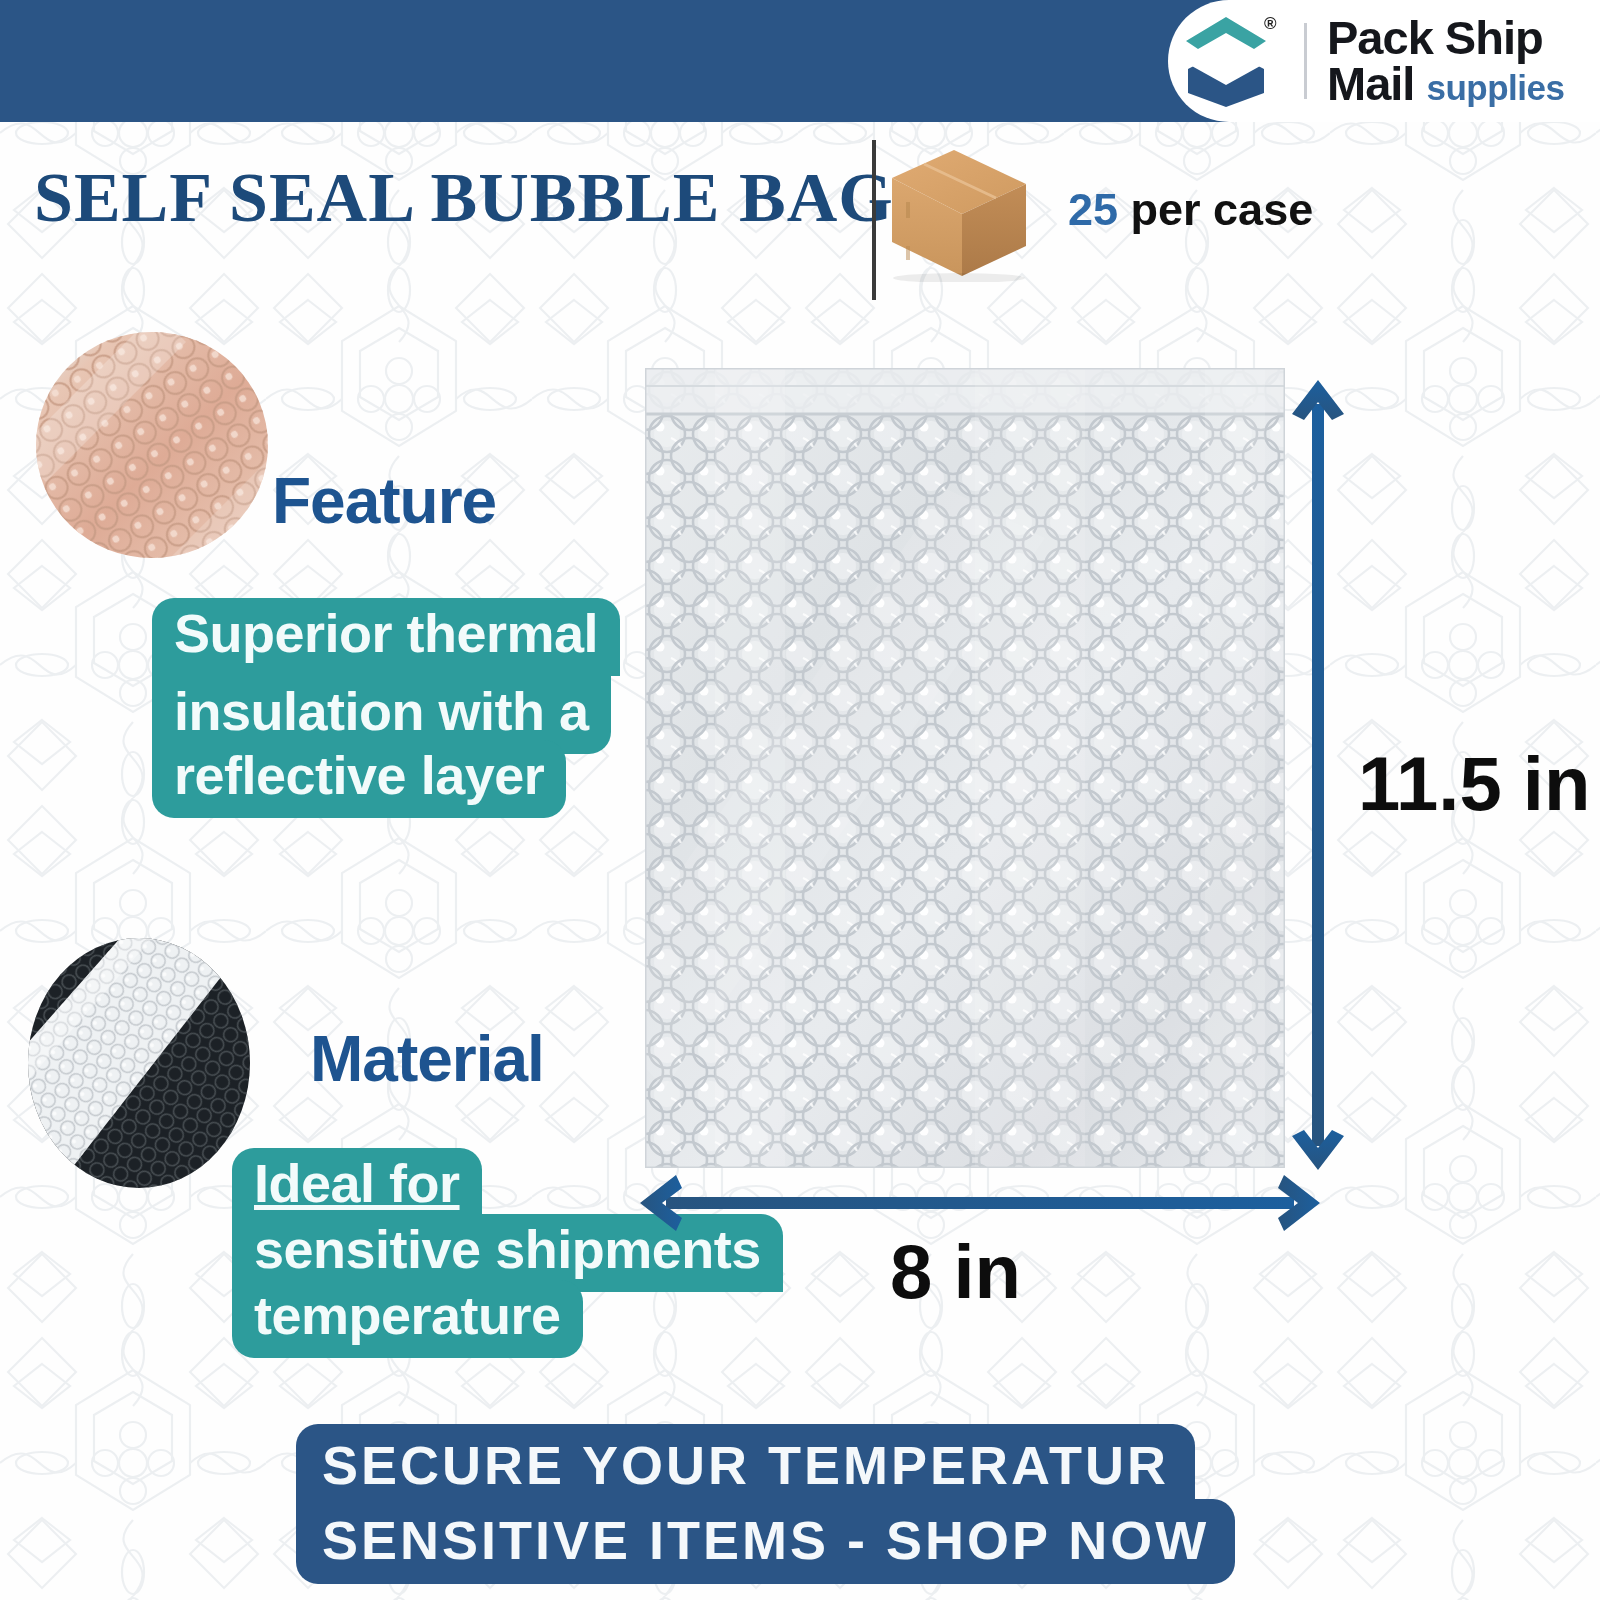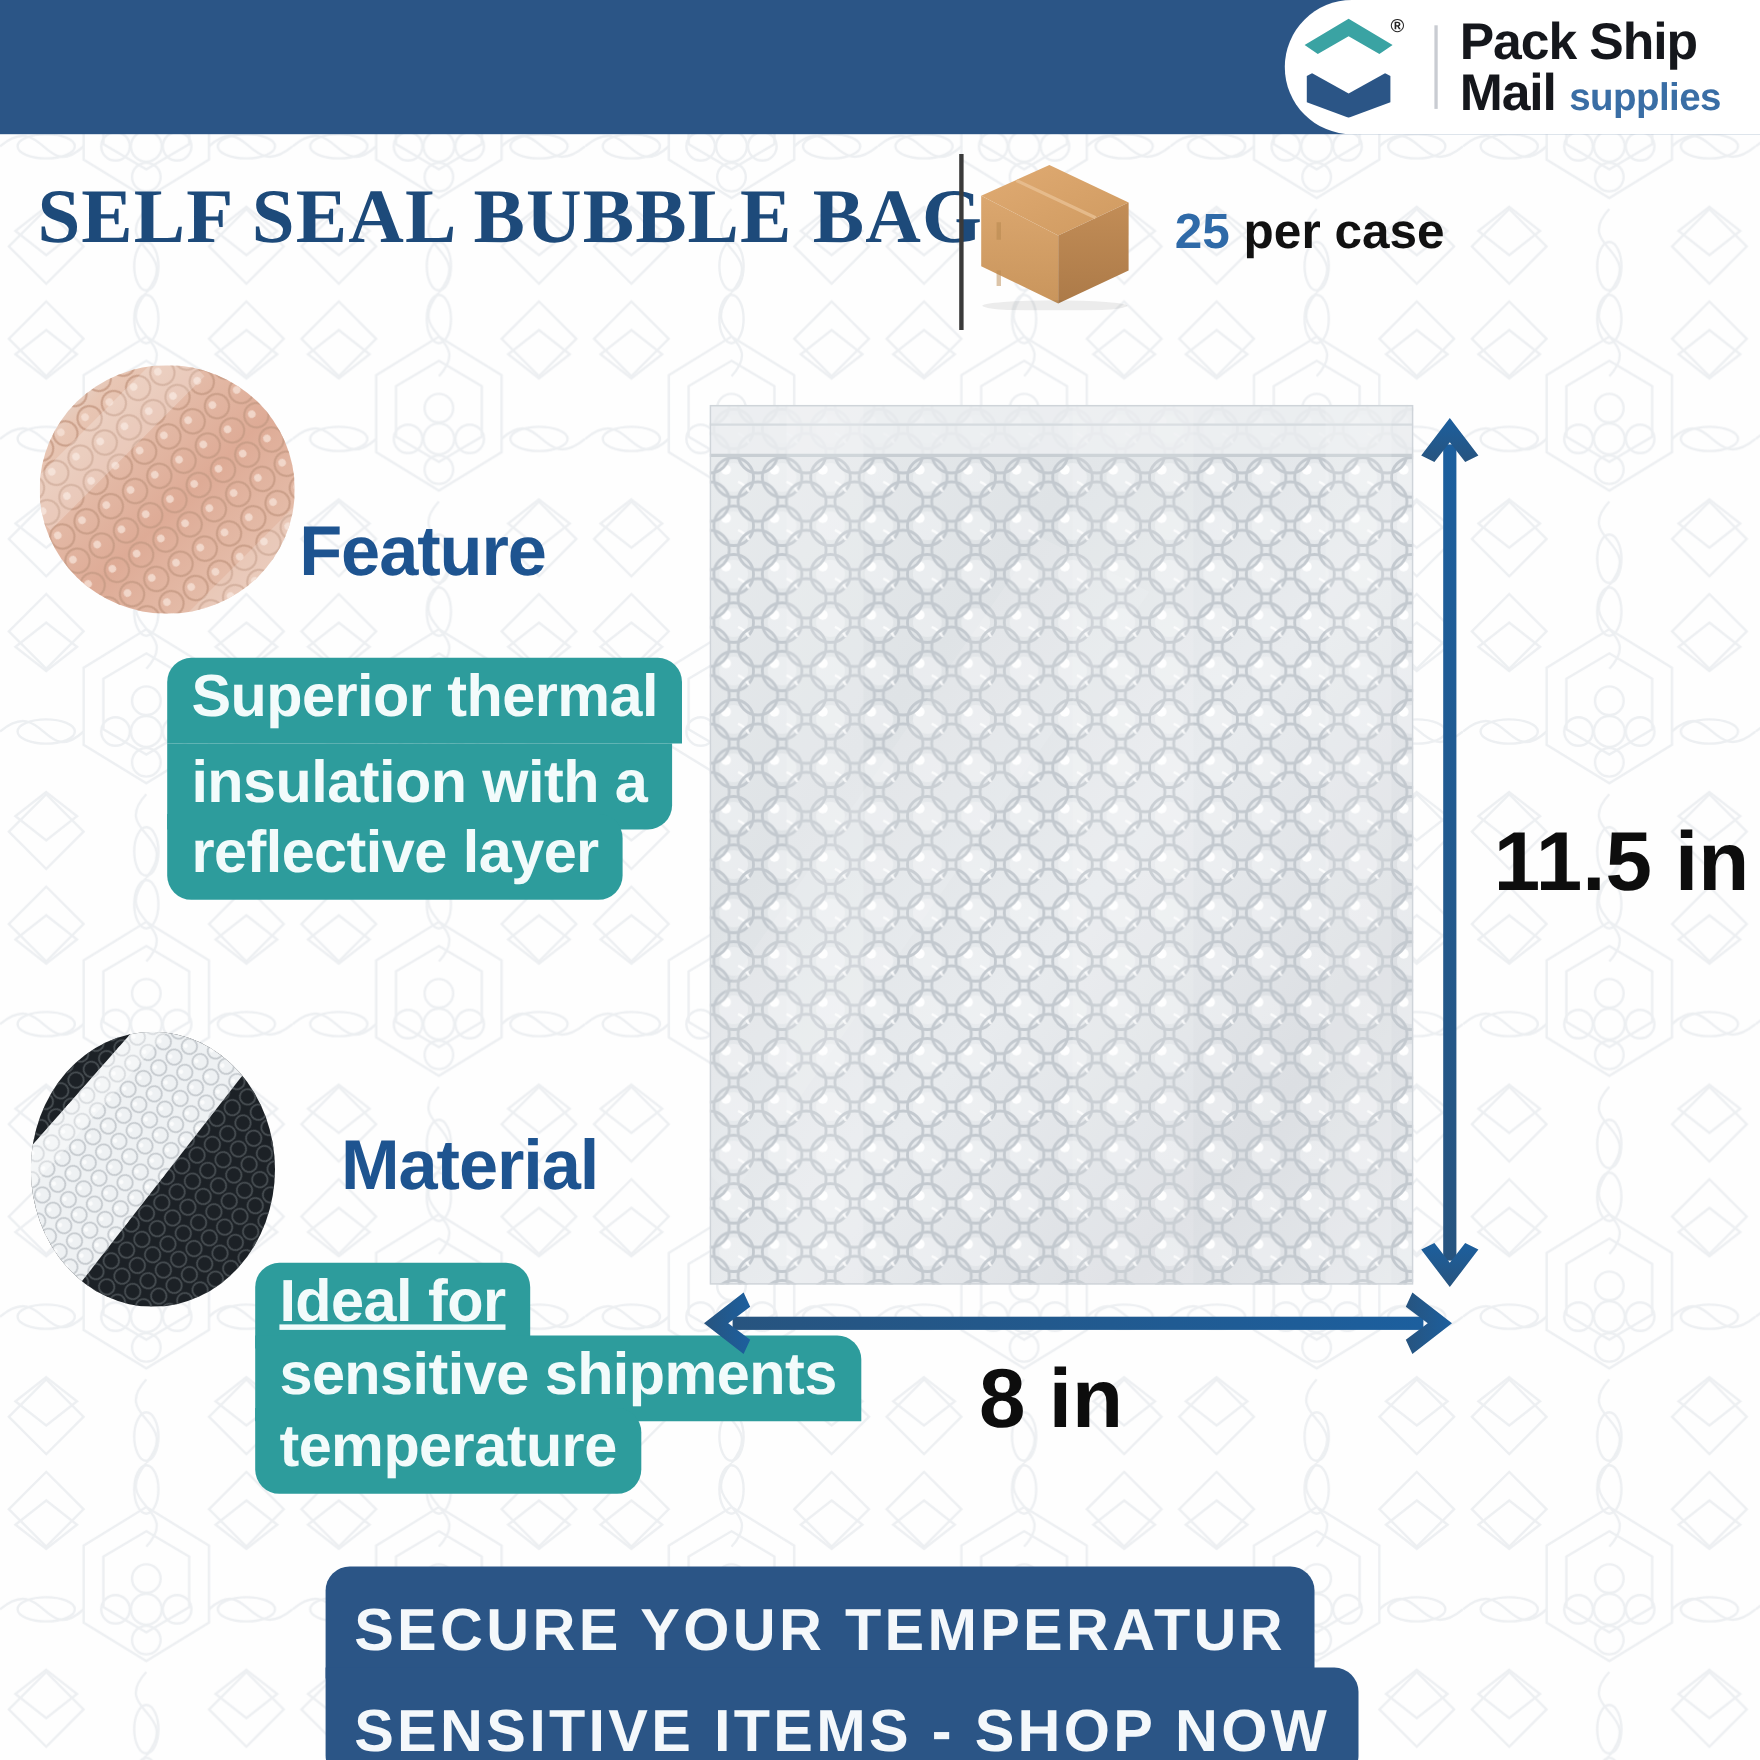--- a/index.html
+++ b/index.html
@@ -133,21 +133,21 @@
     white-space:nowrap;z-index:5;
   }
 
   
   #cta-banner{position:absolute;left:296px;top:1424px;z-index:6;}
   .cta-line{
     display:block;width:max-content;
     background:#2b5586;color:#f4f8fb;
     font-weight:bold;font-size:54px;line-height:72px;
     letter-spacing:3px;
-    padding:22px 26px 8px 26px;
+    padding:5px 26px 8px 26px;
     white-space:nowrap;
   }
   #cta-banner .cta-line:nth-child(1){border-radius:22px 22px 0 0;}
   #cta-banner .cta-line:nth-child(2){border-radius:0 22px 22px 22px;margin-top:-10px;}
 </style>
 </head>
 <body>
 
 <div id="stage">
 

